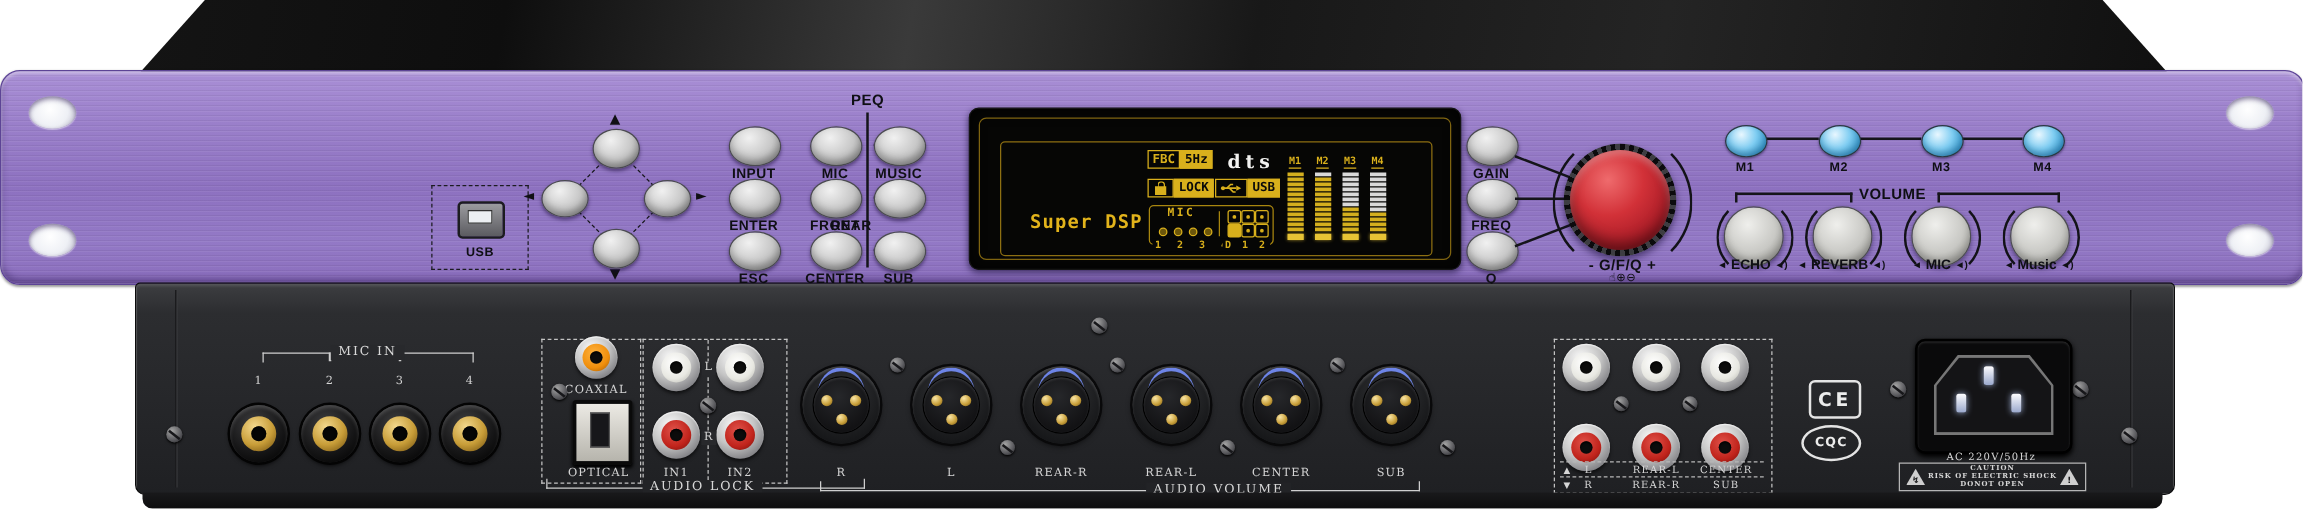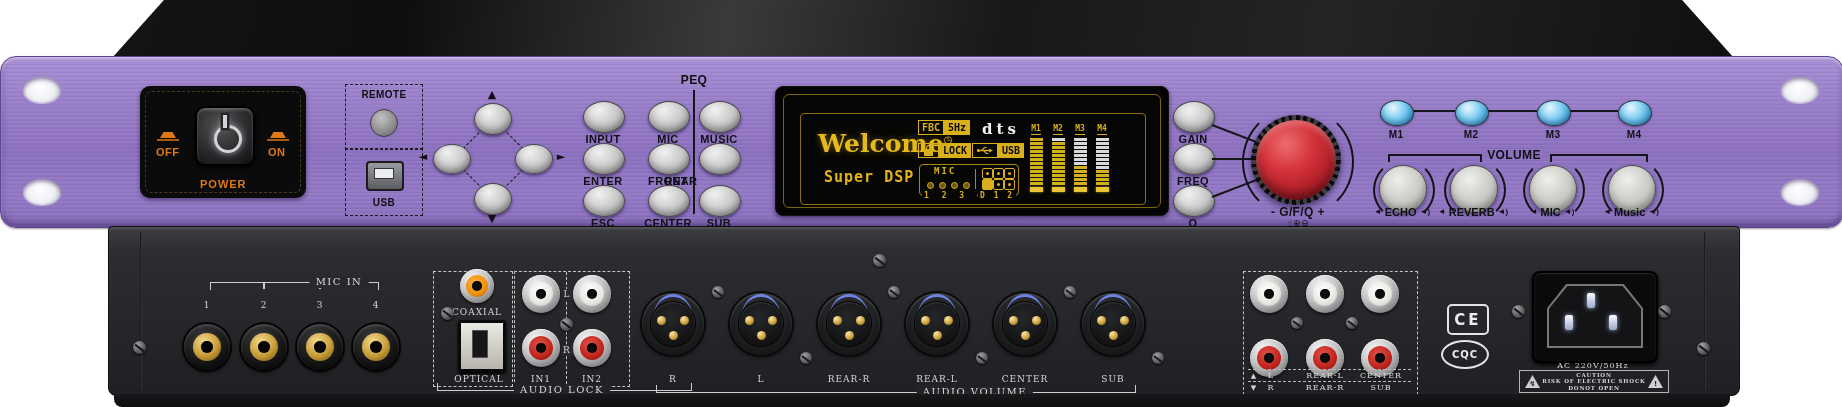--- a/index.html
+++ b/index.html
@@ -190,38 +190,21 @@
   <div class="chassis-top"></div>
 
   <div class="front-panel"></div>
   <div class="layer">
 
     <div class="hole" style="left:23px;top:77px;"></div>
     <div class="hole" style="left:23px;top:179px;"></div>
     <div class="hole" style="left:1781px;top:77px;"></div>
     <div class="hole" style="left:1781px;top:179px;"></div>
 
-    <div class="pwr-block">
-      <div class="sw-ico" style="left:20px;top:46px;"></div>
-      <div class="sw-base" style="left:17px;top:53px;"></div>
-      <div class="olbl" style="left:16px;top:60px;">OFF</div>
-      <div class="pwr-btn">
-        <div class="pwr-circle"></div>
-        <div class="pwr-bar"></div>
-      </div>
-      <div class="sw-ico" style="left:130px;top:46px;"></div>
-      <div class="sw-base" style="left:127px;top:53px;"></div>
-      <div class="olbl" style="left:128px;top:60px;">ON</div>
-      <div class="olbl" style="left:60px;top:92px;letter-spacing:1px;">POWER</div>
-    </div>
-
-    <div class="io-box" style="left:345px;top:84px;width:76px;height:64px;">
-      <div class="lbl sm" style="left:38px;top:4px;">REMOTE</div>
-      <div class="sensor" style="left:24px;top:24px;"></div>
-    </div>
+
     <div class="io-box" style="left:345px;top:148px;width:76px;height:66px;">
       <div class="usb-port" style="left:20px;top:12px;"></div>
       <div class="lbl sm" style="left:38px;top:48px;">USB</div>
     </div>
 
     <div class="diamond"></div>
     <div class="arrow" style="left:492px;top:88px;">▲</div>
     <div class="arrow" style="left:423px;top:150px;">◄</div>
     <div class="arrow" style="left:561px;top:150px;">►</div>
     <div class="arrow" style="left:492px;top:212px;">▼</div>
@@ -254,21 +237,20 @@
     <div class="lbl" style="left:668px;top:175px;">FRONT</div>
     <div class="lbl" style="left:681px;top:175px;">REAR</div>
     <div class="btn-oval" style="left:648px;top:185px;"></div>
     <div class="btn-oval" style="left:699px;top:185px;"></div>
     <div class="lbl" style="left:668px;top:217px;">CENTER</div>
     <div class="lbl" style="left:719px;top:217px;">SUB</div>
 
     <div class="display">
       <div class="disp-frame"></div>
       <div class="disp-inner"></div>
-      <div class="welcome"><span>Welcome</span><sup>◷</sup></div>
       <div class="superdsp">Super DSP</div>
       <div class="badge" style="left:142px;top:33px;">
         <span class="out">FBC</span>
           <span class="inv">5Hz</span>
       </div>
       <div class="dts" style="left:206px;top:34px;">dts</div>
       <div class="badge" style="left:142px;top:56px;">
         <span class="out">
             <span class="lockglyph"></span>
           </span>
@@ -447,21 +429,21 @@
   <div class="rear-panel"></div>
   <div class="layer">
     <div class="rear-vline" style="left:140px;"></div>
     <div class="rear-vline" style="left:1704px;"></div>
     <div class="screw" style="left:133px;top:341px;"></div>
     <div class="screw" style="left:1697px;top:342px;"></div>
 
     <div class="brk-down" style="left:210px;top:282px;width:167px;"></div>
     <div class="tickv" style="left:263px;top:282px;"></div>
       <div class="tickv" style="left:319px;top:282px;"></div>
-    <div class="brk-lbl" style="left:294px;top:276px;margin-left:45px;">MIC IN</div>
+    <div class="brk-lbl" style="left:294px;top:276px;">MIC IN</div>
     <div class="rlbl" style="left:207px;top:300px;">1</div>
     <div class="rlbl" style="left:264px;top:300px;">2</div>
     <div class="rlbl" style="left:320px;top:300px;">3</div>
     <div class="rlbl" style="left:376px;top:300px;">4</div>
     <div class="jack" style="left:184px;">
         <div class="jack-gold"></div>
         <div class="jack-hole"></div>
       </div>
     <div class="jack" style="left:241px;">
         <div class="jack-gold"></div>

